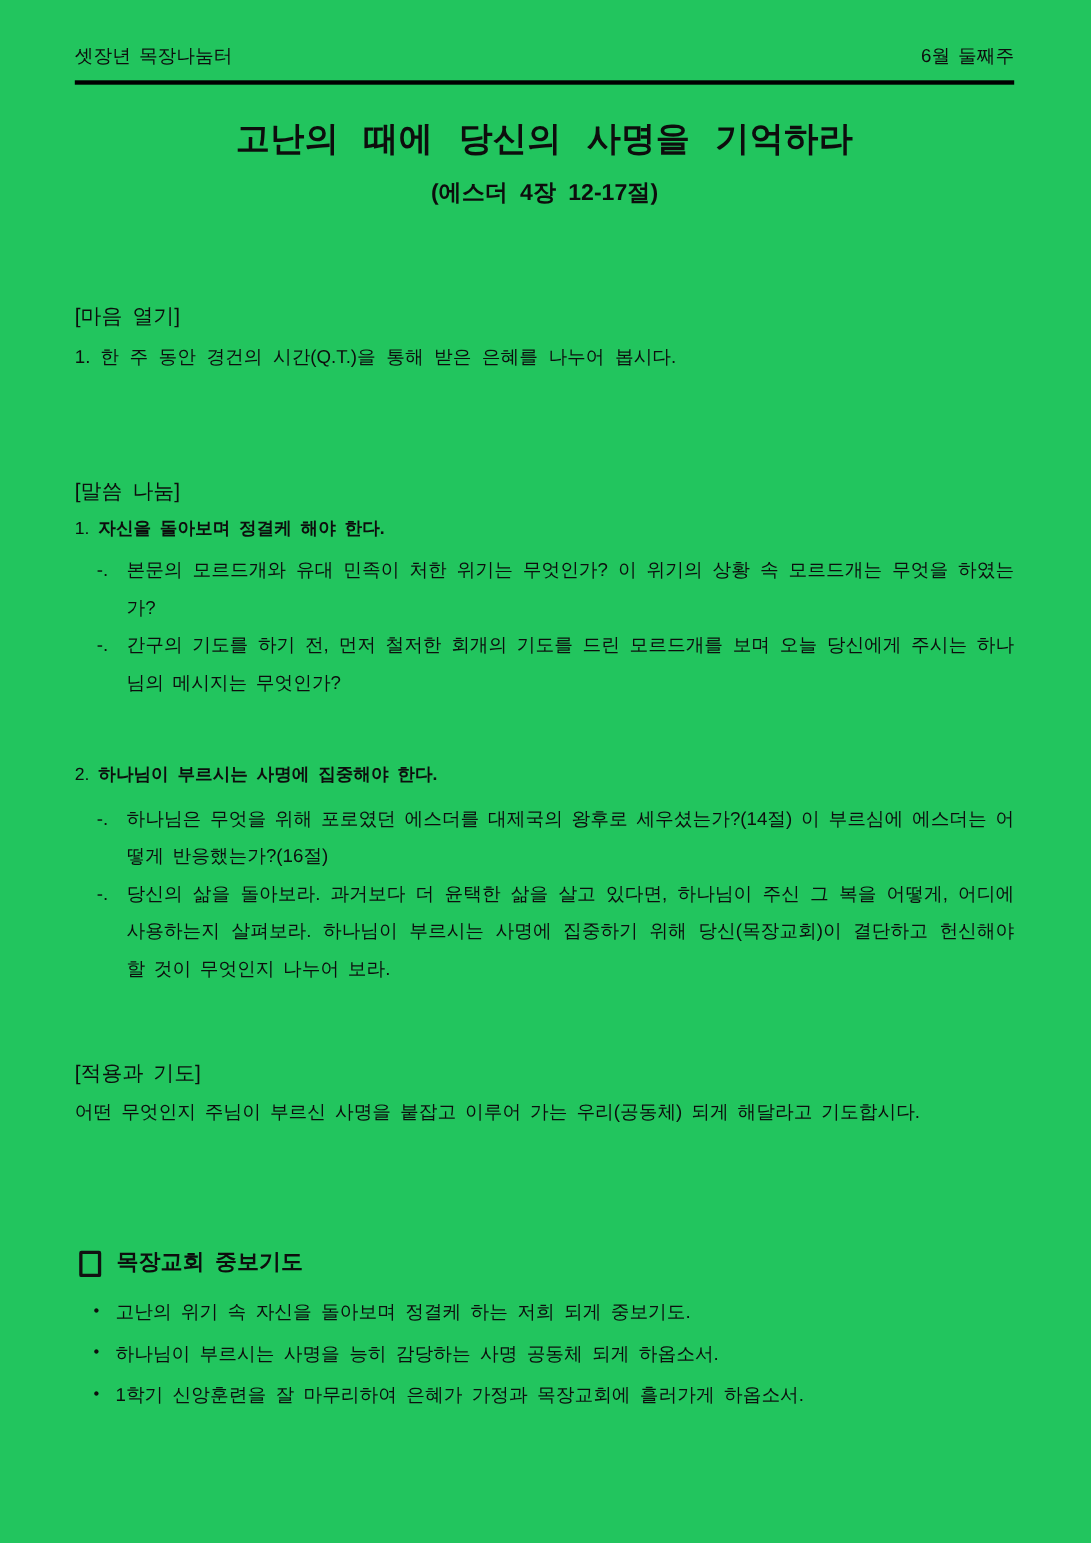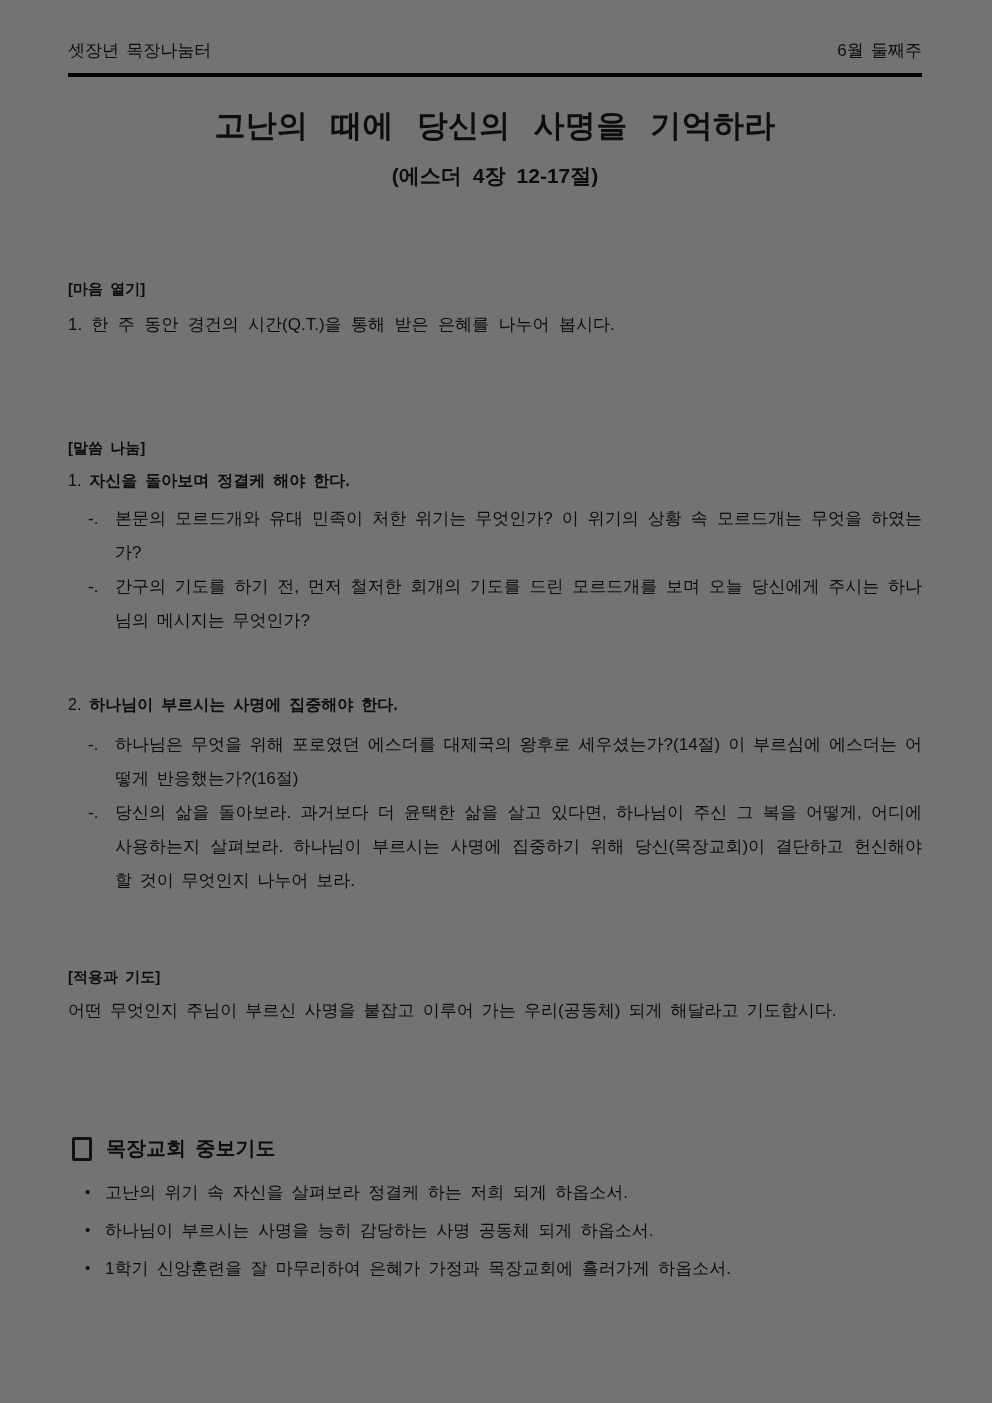--- a/index.html
+++ b/index.html
@@ -1,21 +1,21 @@
 <!DOCTYPE html>
 <html lang="ko"><head>
 <meta charset="utf-8">
 <style>
   html, body { margin: 0; padding: 0; background: #ffffff; }
   .page {
     position: relative;
     width: 992px;
     height: 1403px;
     margin: 0 auto;
-    background: #737373;
+    background: #22c55e;
     color: #0d0d0d;
     font-family: "Liberation Sans", sans-serif;
     box-sizing: border-box;
     padding: 40px 70px 0 68px;
     overflow: hidden;
   }
   
   .hdr {
     display: flex;
     justify-content: space-between;
@@ -42,23 +42,23 @@
   .subtitle {
     margin-top: 20px;
     text-align: center;
     font-size: 21px;
     line-height: 26px;
     font-weight: 700;
     word-spacing: 0.25em;
   }
   
   .sec-h {
-    font-size: 15px;
+    font-size: 19px;
     line-height: 24px;
-    font-weight: 700;
+    font-weight: 400;
     word-spacing: 0.2em;
   }
   .mind-h   { margin-top: 88px; }
   .word-h   { margin-top: 99px; }
   .apply-h  { margin-top: 67px; }
   
   .line {
     font-size: 17px;
     line-height: 24px;
     word-spacing: 0.28em;
@@ -178,21 +178,21 @@
 
   <div class="sec-h apply-h">[적용과 기도]</div>
   <div class="line apply-body">어떤 무엇인지 주님이 부르신 사명을 붙잡고 이루어 가는 우리(공동체) 되게 해달라고 기도합시다.</div>
 
   <div class="inter-h">
     <span class="chk"></span>
       <span>목장교회 중보기도</span>
   </div>
   <div class="inter-list">
     <div class="inter-item">
-      <span class="bullet">•</span><span>고난의 위기 속 자신을 살펴보라 정결케 하는 저희 되게 하옵소서.</span>
+      <span class="bullet">•</span><span>고난의 위기 속 자신을 돌아보며 정결케 하는 저희 되게 중보기도.</span>
     </div>
     <div class="inter-item">
       <span class="bullet">•</span><span>하나님이 부르시는 사명을 능히 감당하는 사명 공동체 되게 하옵소서.</span>
     </div>
     <div class="inter-item">
       <span class="bullet">•</span><span>1학기 신앙훈련을 잘 마무리하여 은혜가 가정과 목장교회에 흘러가게 하옵소서.</span>
     </div>
   </div>
 
 </div>

